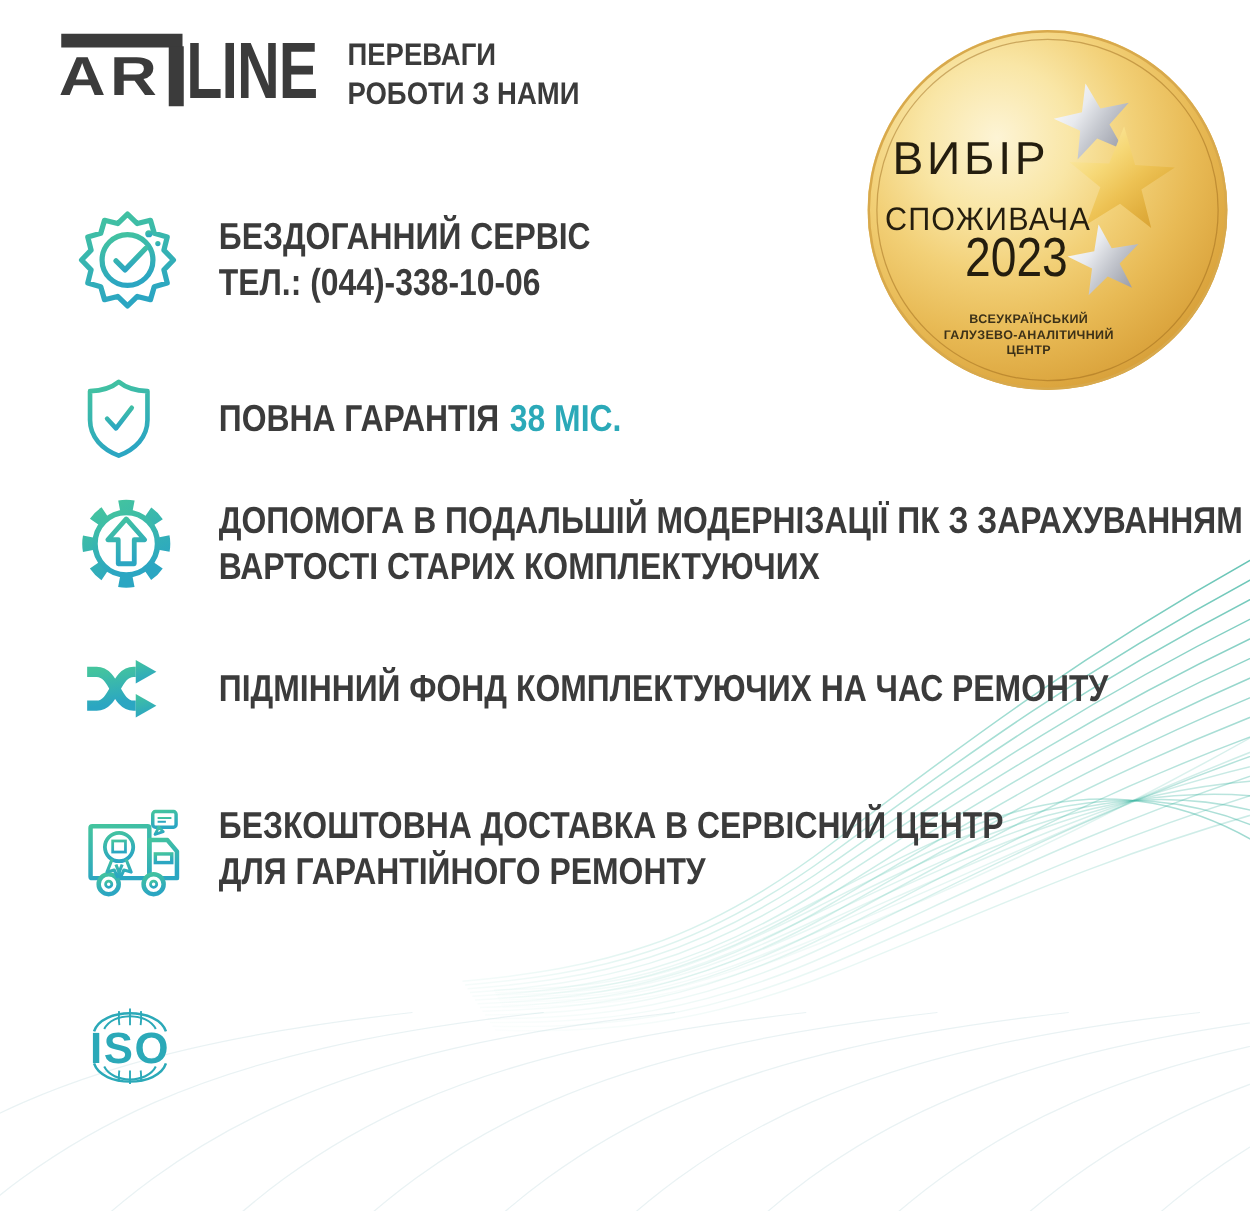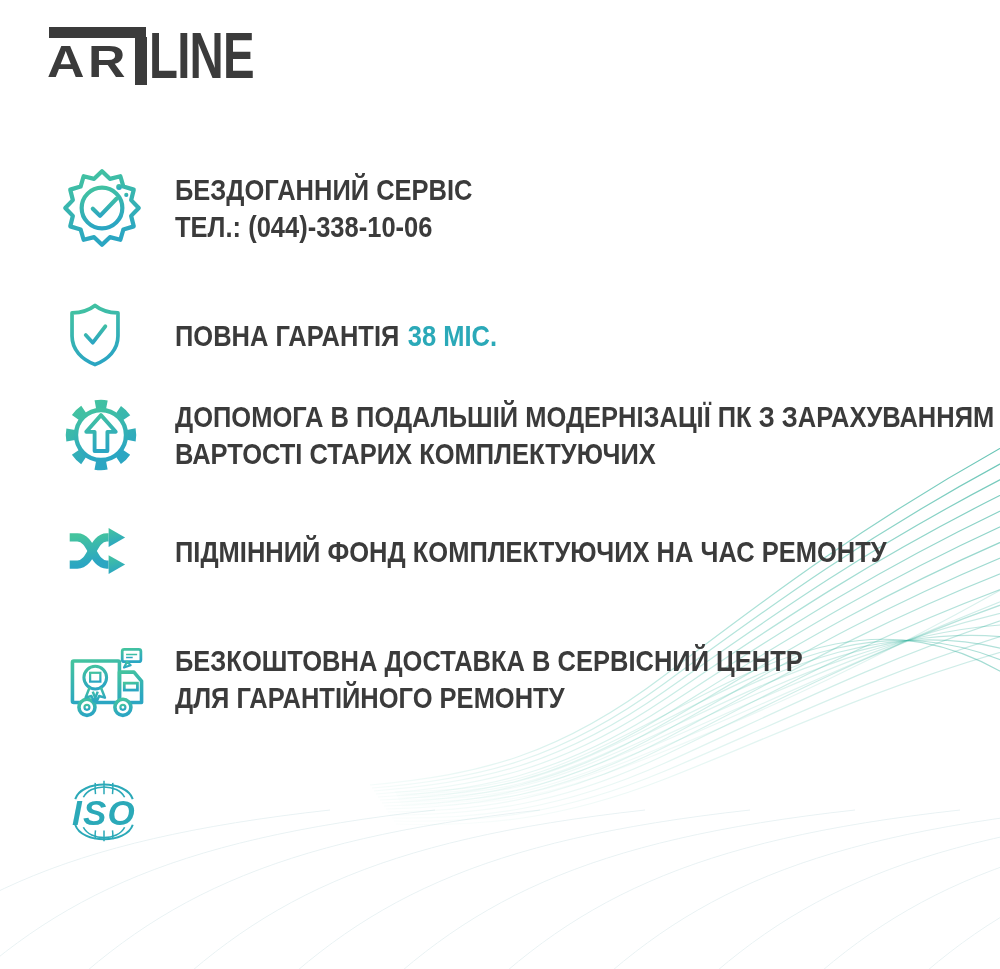--- a/index.html
+++ b/index.html
@@ -49,21 +49,21 @@
   .benefit-icon{width:115px;flex:0 0 115px;display:flex;align-items:center;}
   .benefit-text{font-size:30px;font-weight:700;line-height:37px;color:#3b3b3b;}
   .bline{white-space:nowrap;transform:scaleX(.85);transform-origin:0 50%;}
   .teal{color:#2ba9b8;}
   .hl-prefix{margin-right:10px;}
   .b1{top:146px;min-height:84px;}
   .b2{top:280px;min-height:70px;text-align:right;}
   .b3{top:374px;min-height:82px;}
   .b4{top:498px;min-height:64px;}
   .b5{top:612px;min-height:94px;justify-content:space-between;}
-  .b6{top:748px;min-height:86px;font-style:italic;}
+  .b6{top:774px;min-height:86px;}
 </style>
 </head>
 <body>
 
 <div class="page">
 
   <svg width="0" height="0" style="position:absolute" aria-hidden="true">
     <defs>
       <linearGradient id="tg" x1="0" y1="0" x2="0.25" y2="1">
         <stop offset="0" stop-color="#44c49e"></stop>
@@ -118,21 +118,39 @@
     </g>
   </svg>
 
   <div class="logo">
     <div class="logo-bar"></div>
     <div class="logo-ar">AR</div>
     <div class="logo-stem"></div>
     <div class="logo-line">LINE</div>
   </div>
 
-
+  <div class="title">
+    <div class="title-line">ПЕРЕВАГИ</div>
+    <div class="title-line">РОБОТИ З НАМИ</div>
+  </div>
+
+  <div class="medal">
+    <div class="medal-ring"></div>
+    <div class="star star-silver star-top"></div>
+    <div class="star star-silver star-bot"></div>
+    <div class="star star-gold star-mid"></div>
+    <div class="medal-line1">ВИБІР</div>
+    <div class="medal-line2">СПОЖИВАЧА</div>
+    <div class="medal-year">2023</div>
+    <div class="medal-org">
+      <div>ВСЕУКРАЇНСЬКИЙ</div>
+      <div>ГАЛУЗЕВО-АНАЛІТИЧНИЙ</div>
+      <div>ЦЕНТР</div>
+    </div>
+  </div>
 
   <div class="benefits">
 
     <div class="benefit b1">
       <div class="benefit-icon">
         <svg width="84" height="84" viewBox="0 0 64 64" fill="none">
           <polygon points="60,32 54.2,38 56.2,46 48.3,48.3 46,56.2 38,54.2 32,60 26,54.2 18,56.2 15.7,48.3 7.8,46 9.8,38 4,32 9.8,26 7.8,18 15.7,15.7 18,7.8 26,9.8 32,4 38,9.8 46,7.8 48.3,15.7 56.2,18 54.2,26" stroke="url(#tg)" stroke-width="3.2" stroke-linejoin="round"></polygon>
           <circle cx="32" cy="32" r="15.5" stroke="url(#tg)" stroke-width="3.2"></circle>
           <path d="M25 32.5 l5.5 5.5 L43 25" stroke="url(#tg)" stroke-width="3.2" stroke-linecap="round" stroke-linejoin="round"></path>
           <circle cx="45" cy="16" r="2.2" fill="url(#tg)"></circle>

